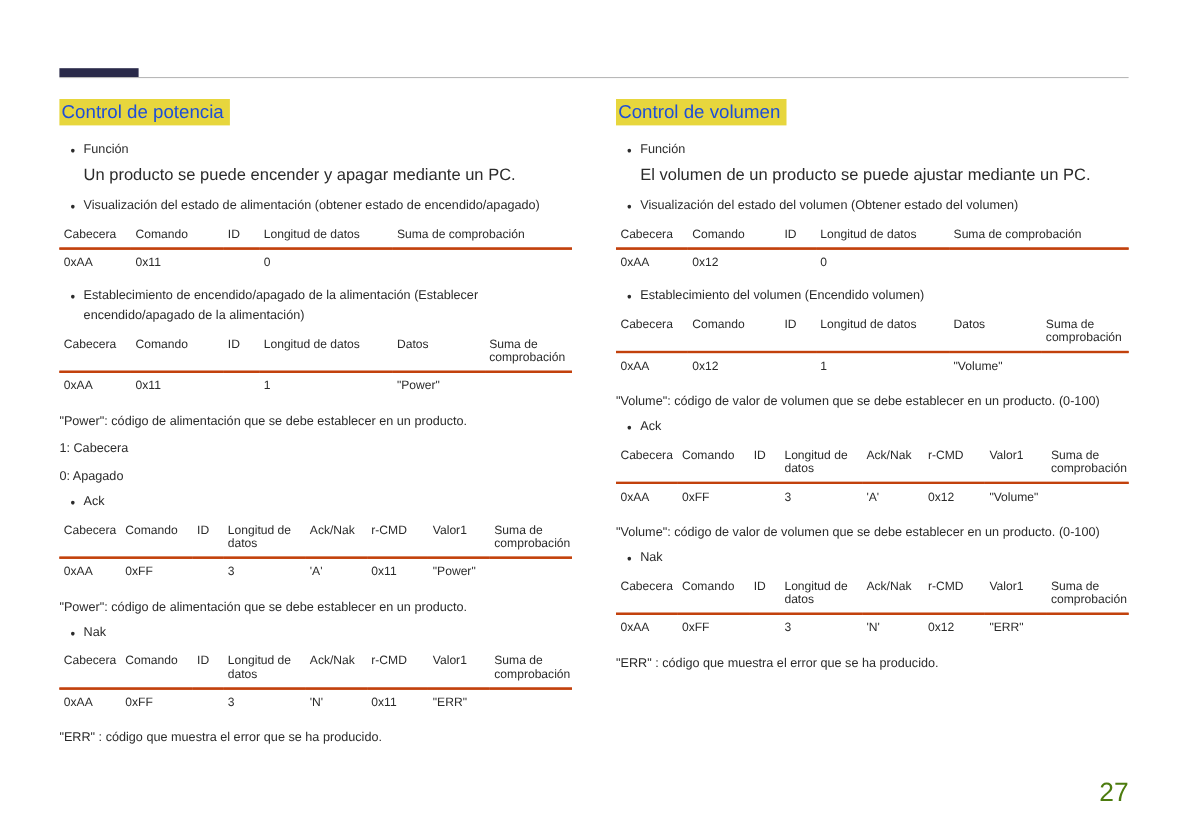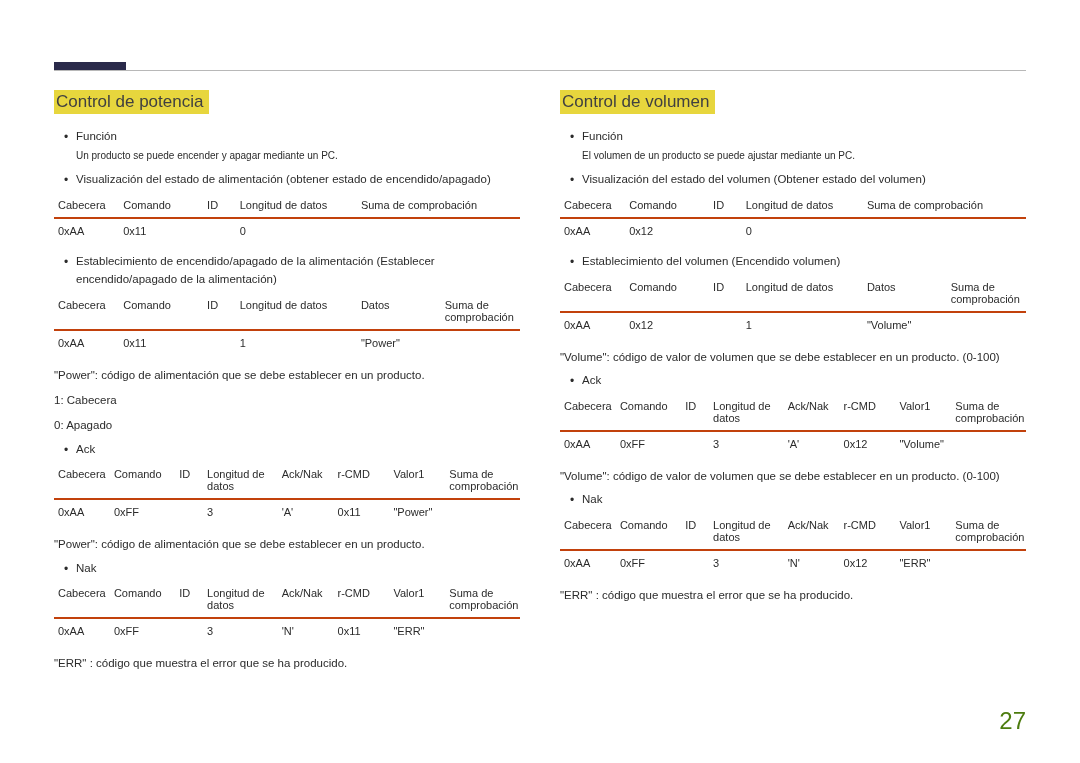--- a/index.html
+++ b/index.html
@@ -2,25 +2,25 @@
 <html><head>
 <meta charset="utf-8">
 <style>
   * { box-sizing: border-box; margin: 0; padding: 0; }
   html, body { width: 1080px; height: 763px; background: #fff; font-family: Arial, Helvetica, sans-serif; color: #2b2b2b; }
   .page { padding: 56px 54px 30px 54px; position: relative; height: 100%; }
   .top-rule { border-top: 1px solid #b8b8b8; position: absolute; top: 70px; left: 54px; right: 54px; }
   .accent-bar { position: absolute; top: 62px; left: 54px; width: 72px; height: 8px; background: #2a2a4a; }
   .columns { display: flex; gap: 40px; margin-top: 34px; }
   .col { flex: 1 1 0; min-width: 0; }
-  h2 { display: inline-block; background: #e7d63d; font-size: 17px; font-weight: 400; color: #404040; padding: 2px 6px 2px 2px; margin-bottom: 14px; }
+  h2 { display: inline-block; background: #e7d63d; font-size: 17px; font-weight: 400; color: #1d4ed8; padding: 2px 6px 2px 2px; margin-bottom: 14px; }
   ul { list-style: none; }
   li.bullet { position: relative; padding-left: 22px; font-size: 11.5px; line-height: 1.55; margin-bottom: 6px; }
   li.bullet::before { content: "•"; position: absolute; left: 10px; top: 0; font-size: 12px; }
-  .subtext { font-size: 10px; line-height: 1.55; padding-left: 22px; margin-top: -4px; margin-bottom: 8px; }
+  .subtext { font-size: 15px; line-height: 1.55; padding-left: 22px; margin-top: -4px; margin-bottom: 8px; }
   .plain { font-size: 11.5px; line-height: 1.85; margin-bottom: 4px; }
   table { width: 100%; border-collapse: collapse; font-size: 11px; margin: 4px 0 10px 0; table-layout: fixed; }
   th, td { text-align: left; font-weight: 400; padding: 4px 4px; vertical-align: top; }
   thead th { border-bottom: 2px solid #c2410c; padding-bottom: 6px; }
   tbody td { border-bottom: 1px solid #d9d9d9; padding-top: 6px; padding-bottom: 6px; }
   tbody tr:last-child td { border-bottom: none; }
   .page-num { position: absolute; bottom: 28px; right: 54px; font-size: 24px; color: #4d7c0f; }
 </style>
 </head>
 <body>

